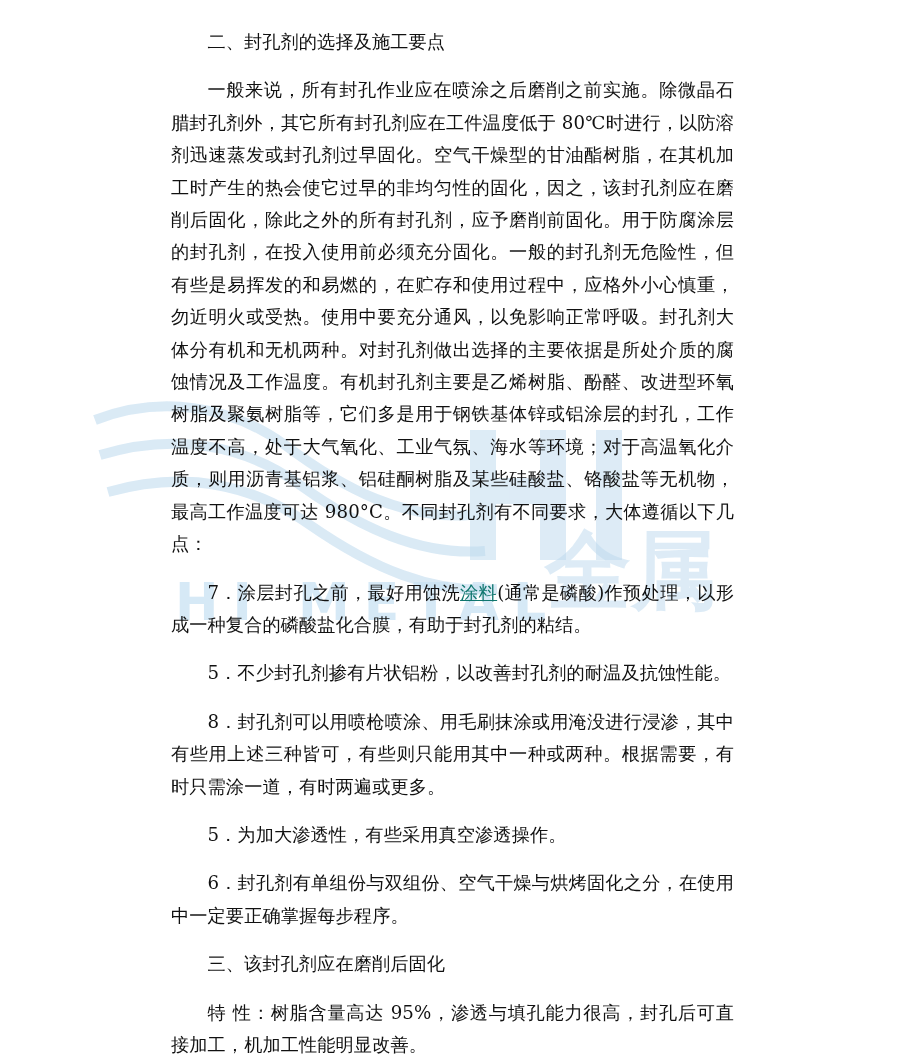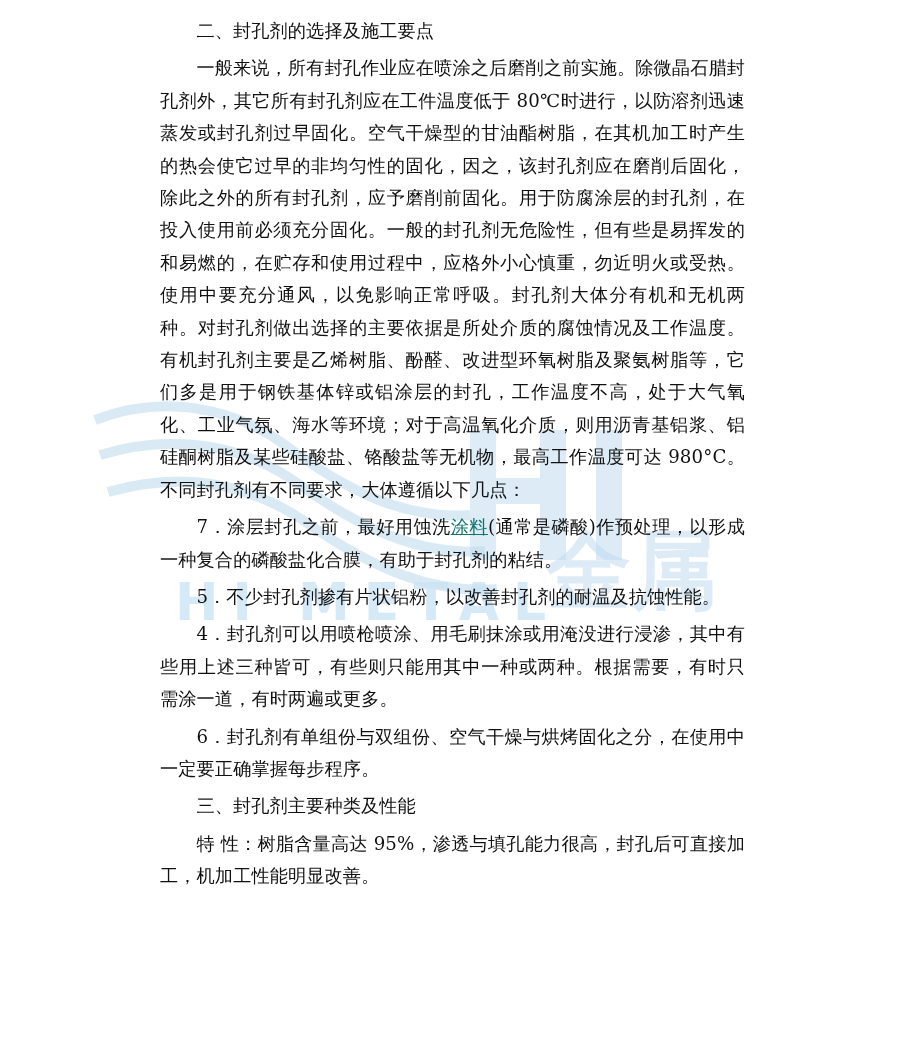--- a/index.html
+++ b/index.html
@@ -34,21 +34,21 @@
     position: relative;
     z-index: 10;
     font-size: 18.2px;
     line-height: 32.4px;
     color: #111111;
     text-align: justify;
     text-justify: inter-ideograph;
     letter-spacing: 0.1px;
   }
   p {
-    margin: 5px;
+    margin: 16px;
     text-indent: 2em;
   }
   .link {
     color: #0f766e;
     text-decoration: underline;
   }
 </style>
 </head>
 <body>
 
@@ -69,20 +69,21 @@
   </svg>
 
   <div class="doc-body">
 
     <p>二、封孔剂的选择及施工要点</p>
     <p>一般来说，所有封孔作业应在喷涂之后磨削之前实施。除微晶石腊封孔剂外，其它所有封孔剂应在工件温度低于 80℃时进行，以防溶剂迅速蒸发或封孔剂过早固化。空气干燥型的甘油酯树脂，在其机加工时产生的热会使它过早的非均匀性的固化，因之，该封孔剂应在磨削后固化，除此之外的所有封孔剂，应予磨削前固化。用于防腐涂层的封孔剂，在投入使用前必须充分固化。一般的封孔剂无危险性，但有些是易挥发的和易燃的，在贮存和使用过程中，应格外小心慎重，勿近明火或受热。使用中要充分通风，以免影响正常呼吸。封孔剂大体分有机和无机两种。对封孔剂做出选择的主要依据是所处介质的腐蚀情况及工作温度。有机封孔剂主要是乙烯树脂、酚醛、改进型环氧树脂及聚氨树脂等，它们多是用于钢铁基体锌或铝涂层的封孔，工作温度不高，处于大气氧化、工业气氛、海水等环境；对于高温氧化介质，则用沥青基铝浆、铝硅酮树脂及某些硅酸盐、铬酸盐等无机物，最高工作温度可达 980°C。不同封孔剂有不同要求，大体遵循以下几点：</p>
 
     <p><span>7．涂层封孔之前，最好用蚀洗</span><a class="link" href="#">涂料</a><span>(通常是磷酸)作预处理，以形成一种复合的磷酸盐化合膜，有助于封孔剂的粘结。</span></p>
 
     <p>5．不少封孔剂掺有片状铝粉，以改善封孔剂的耐温及抗蚀性能。</p>
-    <p>4．封孔剂可以用喷枪喷涂、用毛刷抹涂或用淹没进行浸渗，其中有些用上述三种皆可，有些则只能用其中一种或两种。根据需要，有时只需涂一道，有时两遍或更多。</p>
+    <p>8．封孔剂可以用喷枪喷涂、用毛刷抹涂或用淹没进行浸渗，其中有些用上述三种皆可，有些则只能用其中一种或两种。根据需要，有时只需涂一道，有时两遍或更多。</p>
+    <p>5．为加大渗透性，有些采用真空渗透操作。</p>
     <p>6．封孔剂有单组份与双组份、空气干燥与烘烤固化之分，在使用中一定要正确掌握每步程序。</p>
 
-    <p>三、封孔剂主要种类及性能</p>
+    <p>三、该封孔剂应在磨削后固化</p>
     <p>特 性：树脂含量高达 95%，渗透与填孔能力很高，封孔后可直接加工，机加工性能明显改善。</p>
 
   </div>
 </div>
 
 </body></html>

